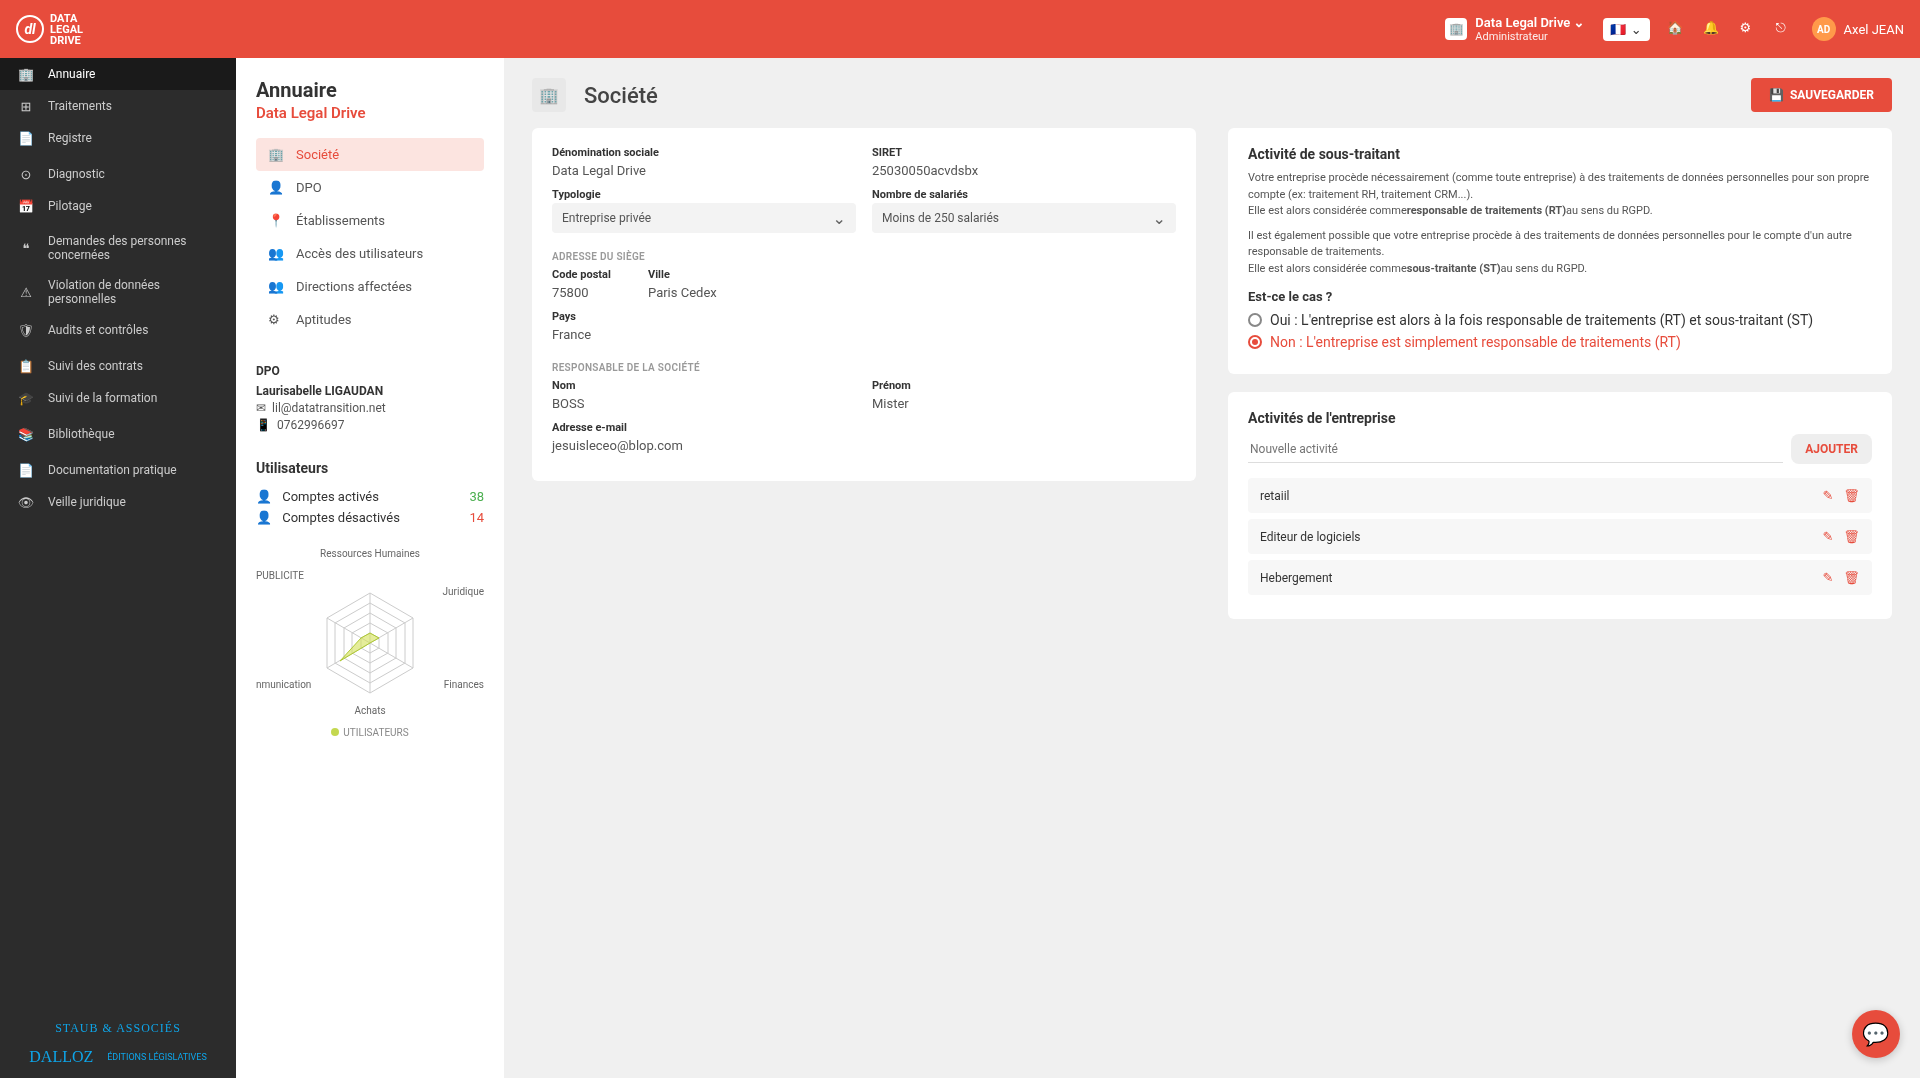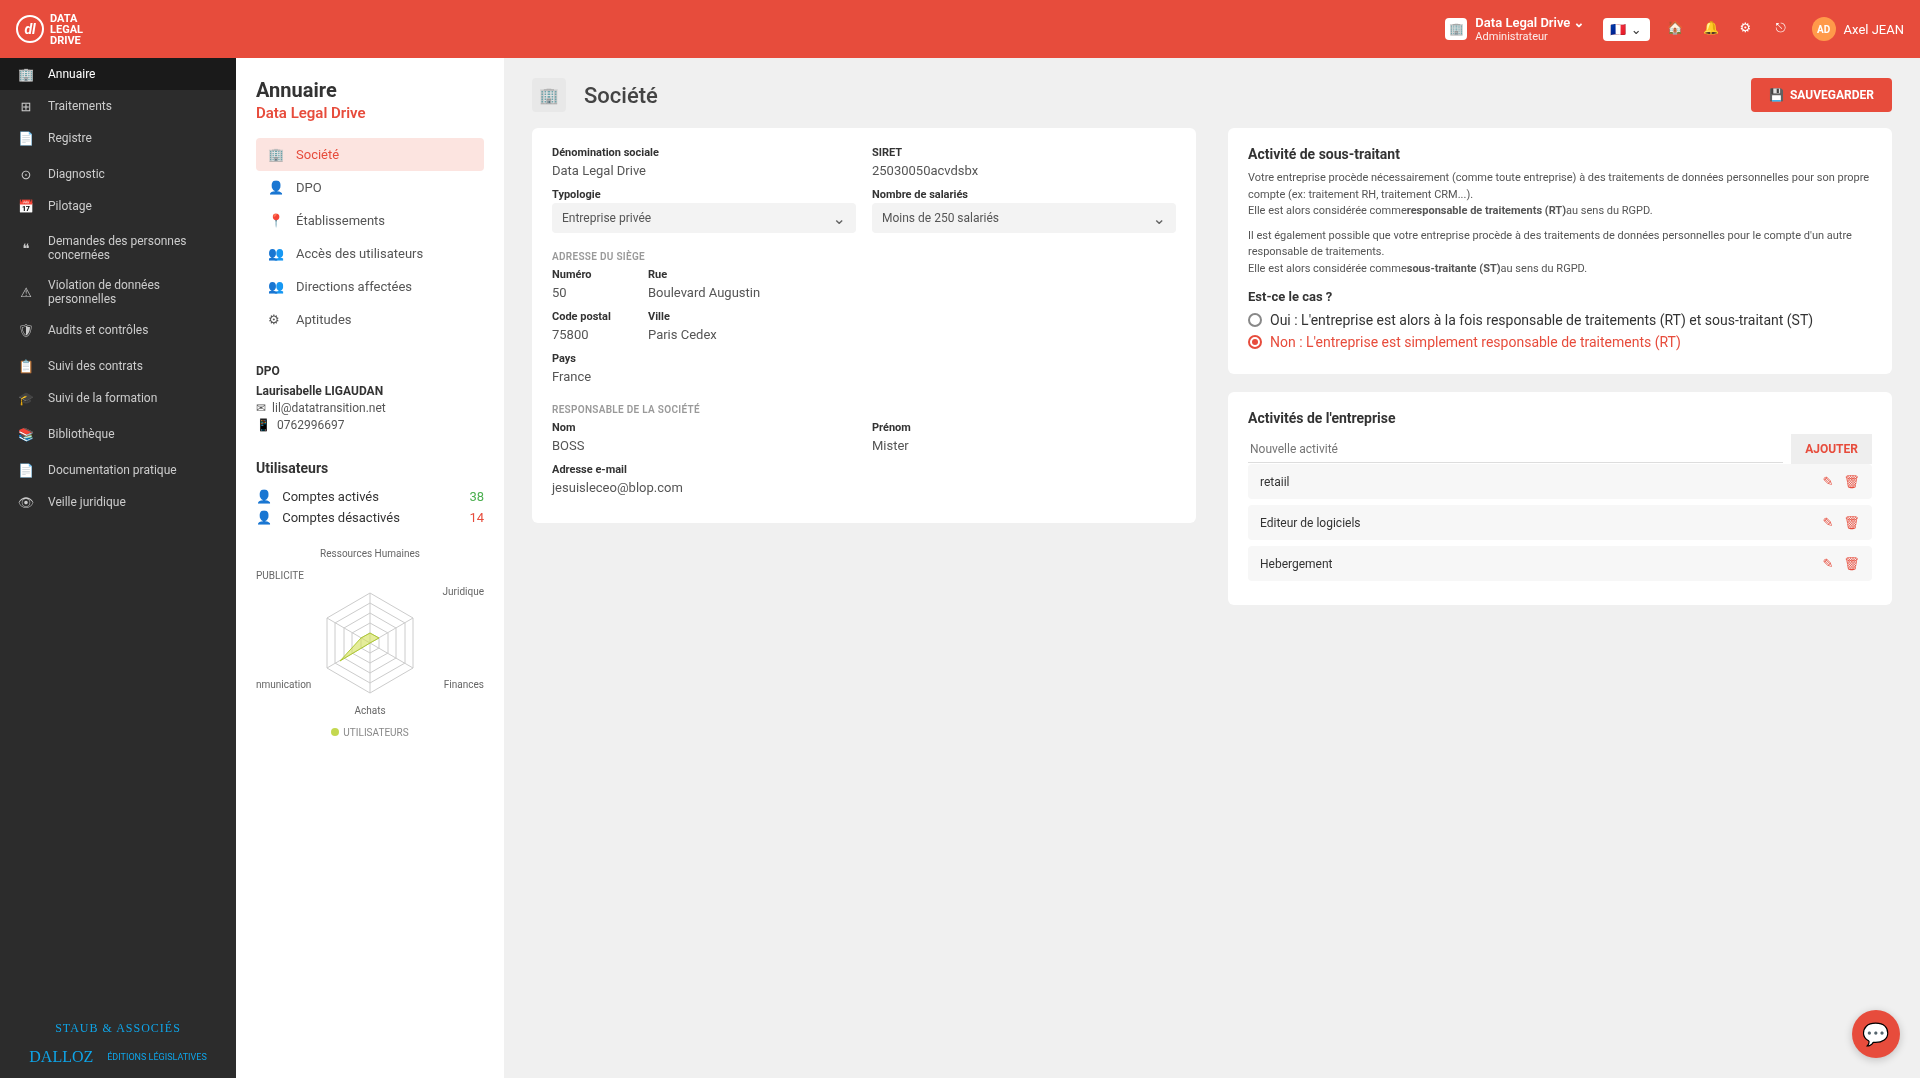--- a/index.html
+++ b/index.html
@@ -66,23 +66,23 @@
 .field.small{flex:0 0 80px}
 .select{background:#f3f3f3;border:none;padding:8px 10px;border-radius:4px;font-size:12px;width:100%;appearance:none;color:#555}
 .select-wrap{position:relative}
 .select-wrap::after{content:"⌄";position:absolute;right:10px;top:6px;color:#666;pointer-events:none;font-size:16px}
 .sect{font-size:10px;color:#999;font-weight:600;letter-spacing:.3px;margin:18px 0 6px}
 .radio-row{display:flex;align-items:flex-start;gap:8px;margin:6px 0;font-size:14px}
 .radio{width:14px;height:14px;border:2px solid #888;border-radius:50%;flex-shrink:0;margin-top:1px}
 .radio.sel{border-color:#e74c3c}
 .radio.sel::after{content:"";display:block;width:6px;height:6px;background:#e74c3c;border-radius:50%;margin:2px}
 .radio-row.sel{color:#e74c3c}
-.act-head{display:flex;align-items:center;gap:8px;margin-bottom:0}
+.act-head{display:flex;align-items:center;gap:8px;margin-bottom:14px}
 .act-input{flex:1;border:none;border-bottom:1px solid #ddd;padding:6px 2px;font-size:12px;outline:none}
-.add-btn{background:#eee;border:none;color:#e74c3c;font-weight:700;font-size:12px;padding:8px 14px;border-radius:0;cursor:pointer}
+.add-btn{background:#eee;border:none;color:#e74c3c;font-weight:700;font-size:12px;padding:8px 14px;border-radius:8px;cursor:pointer}
 .act-row{background:#f7f7f7;padding:10px 12px;border-radius:4px;margin-bottom:6px;display:flex;align-items:center;font-size:12px}
 .act-row .icons{margin-left:auto;display:flex;gap:10px;color:#e74c3c}
 .act-row .icons span{cursor:pointer;font-size:13px}
 .chat-fab{position:fixed;right:20px;bottom:20px;width:48px;height:48px;background:#e74c3c;border-radius:50%;display:flex;align-items:center;justify-content:center;color:#fff;font-size:22px;cursor:pointer;box-shadow:0 2px 8px rgba(0,0,0,.2)}
 </style>
 </head>
 <body>
 
 <div class="header">
   <div class="logo">
@@ -300,30 +300,20 @@
                 <div class="select-wrap"><select class="select"><option>Entreprise privée</option></select></div>
               </div>
             <div class="field">
                 <label>Nombre de salariés</label>
                 <div class="select-wrap"><select class="select"><option>Moins de 250 salariés</option></select></div>
               </div>
           </div>
           <div class="sect">ADRESSE DU SIÈGE</div>
           <div class="field-row">
             <div class="field small">
-                <label>Numéro</label>
-                <div class="val">50</div>
-              </div>
-            <div class="field">
-                <label>Rue</label>
-                <div class="val">Boulevard Augustin</div>
-              </div>
-          </div>
-          <div class="field-row">
-            <div class="field small">
                 <label>Code postal</label>
                 <div class="val">75800</div>
               </div>
             <div class="field">
                 <label>Ville</label>
                 <div class="val">Paris Cedex</div>
               </div>
           </div>
           <div class="field-row">
               <div class="field">

